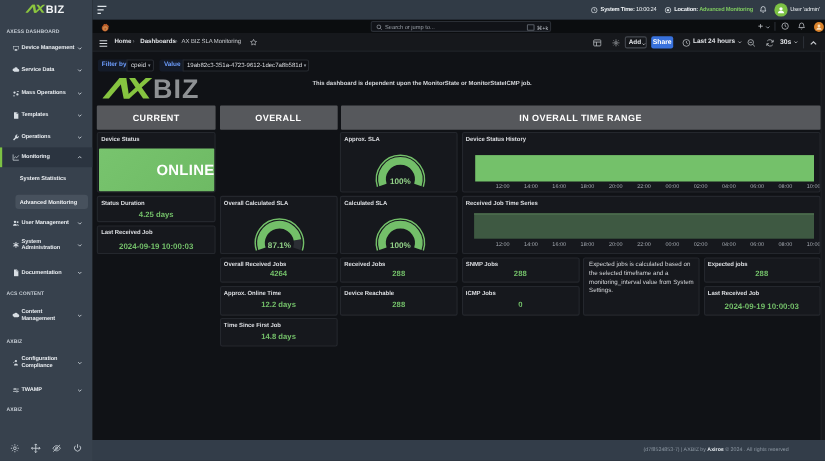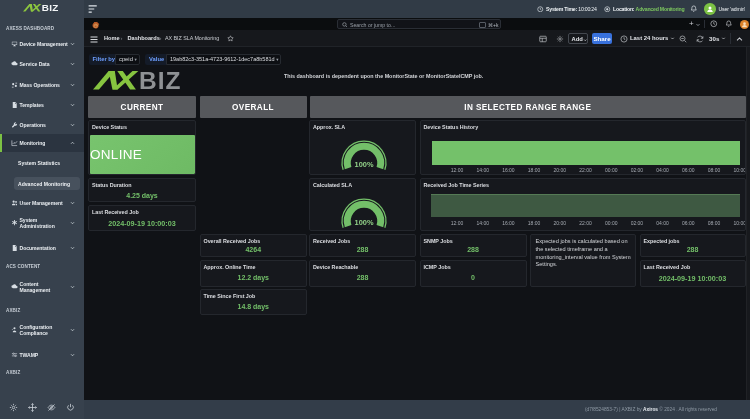--- a/index.html
+++ b/index.html
@@ -325,37 +325,46 @@
       <path d="M0 18.5 L5.9 18.5 L21.8 0 L15.6 0 Z" fill="#86c440"></path>
       <path d="M15.6 0 L21.8 0 L24.6 18.5 L19.4 18.5 Z" fill="#86c440"></path>
       <path d="M19.4 18.5 L24.6 18.5 L45.4 0 L39.5 0 Z" fill="#86c440"></path>
       <path d="M24.3 0 L29.8 0 L42.9 18.5 L37.1 18.5 Z" fill="#86c440"></path>
       <text x="46" y="18.3" font-family="Liberation Sans,sans-serif" font-size="24.5" font-weight="bold" letter-spacing="1" fill="#8e9194">BIZ</text>
     </svg>
     <div class="abs" style="left:200px;top:25.5px;font-size:5.4px;font-weight:600;color:#d3d5d9;">This dashboard is dependent upon the MonitorState or MonitorStateICMP job.</div>
 
     <div class="hdr" style="left:4px;width:108px;">CURRENT</div>
     <div class="hdr" style="left:115.5px;width:107px;">OVERALL</div>
-    <div class="hdr" style="left:226px;width:435.5px;">IN SELECTED RANGE RANGE</div>
+    <div class="hdr" style="left:226px;width:435.5px;">IN OVERALL TIME RANGE</div>
 
     <div class="panel" style="left:4px;top:73px;width:108px;height:55px;">
       <div class="ptitle">Device Status</div>
       <div class="abs" style="left:1px;top:14px;width:105px;height:39px;background:linear-gradient(135deg,#78c46e,#6eba64);border-radius:1px;">
-        <div style="text-align:left;line-height:39px;font-size:13.5px;font-weight:normal;color:#fff;letter-spacing:0.3px;">ONLINE</div>
+        <div style="text-align:right;line-height:39px;font-size:13.5px;font-weight:bold;color:#fff;letter-spacing:0.3px;">ONLINE</div>
       </div>
     </div>
     <div class="panel" style="left:4px;top:131px;width:108px;height:23.5px;">
       <div class="ptitle">Status Duration</div>
       <div class="pval" style="top:13px;font-size:7px;">4.25 days</div>
     </div>
     <div class="panel" style="left:4px;top:157.5px;width:108px;height:26.5px;">
       <div class="ptitle">Last Received Job</div>
       <div class="pval" style="top:13px;font-size:7.2px;">2024-09-19 10:00:03</div>
     </div>
 
+    <div class="panel" style="left:115.5px;top:131px;width:107.5px;height:53px;">
+      <div class="ptitle">Overall Calculated SLA</div>
+      <svg class="abs" style="left:26.75px;top:13.2px;" width="54" height="40" viewBox="0 0 54 40">
+        <path d="M6.17 35.77 A21.9 21.9 0 1 1 47.83 35.77" fill="none" stroke="#73bf69" stroke-width="1.3"></path>
+        <path d="M43.45 26.14 A16.7 16.7 0 0 1 42.88 34.16" fill="none" stroke="#2b2e34" stroke-width="7"></path>
+        <path d="M11.12 34.16 A16.7 16.7 0 1 1 43.45 26.14" fill="none" stroke="#73bf69" stroke-width="7"></path>
+        <text x="27" y="33.2" text-anchor="middle" font-family="Liberation Sans,sans-serif" font-size="7.4" font-weight="bold" fill="#92d188">87.1%</text>
+      </svg>
+    </div>
     <div class="panel" style="left:115.5px;top:186.5px;width:107.5px;height:23.5px;">
       <div class="ptitle">Overall Received Jobs</div>
       <div class="pval" style="top:11.5px;font-size:7px;">4264</div>
     </div>
     <div class="panel" style="left:115.5px;top:212.5px;width:107.5px;height:27px;">
       <div class="ptitle">Approx. Online Time</div>
       <div class="pval" style="top:13.5px;font-size:7px;">12.2 days</div>
     </div>
     <div class="panel" style="left:115.5px;top:242px;width:107.5px;height:25.5px;">
       <div class="ptitle">Time Since First Job</div>

